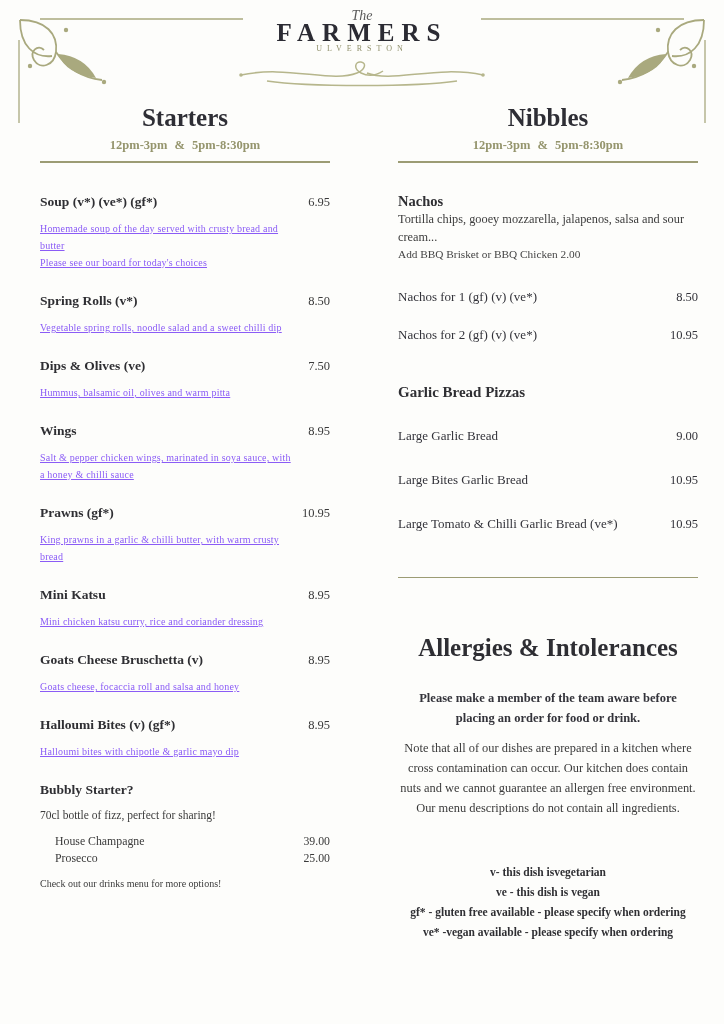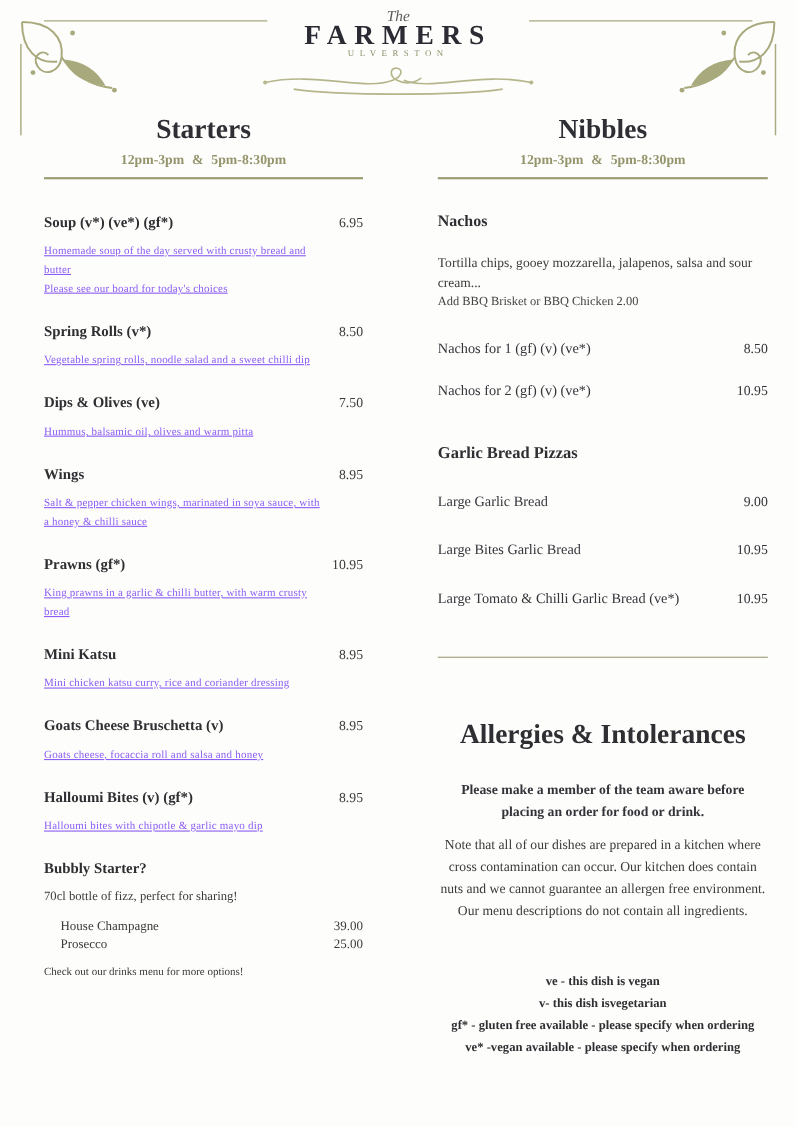--- a/index.html
+++ b/index.html
@@ -38,21 +38,21 @@
   .item-price { font-size:12.5px; color:#3a3a3a; }
   .item-desc { width:252px; font-size:10px; line-height:17px; color:#8b5cf6; letter-spacing:0.2px; margin-bottom:21px;text-decoration:underline; }
 
   .bubbly-desc { font-size:11.5px; line-height:16px; color:#3c3c3c; margin-bottom:10px; }
   .drink-row { display:flex; justify-content:space-between; font-size:11.8px; line-height:16.5px; color:#3a3a3a;margin-left:15px; }
   .bubbly-note { font-size:10px; color:#3a3a3a; margin-top:12px; }
 
   
   .sub-title { font-weight:bold; font-size:14.5px; line-height:17px; color:#2f2f33; }
   .nachos-title { margin-top:30px; }
-  .nachos-desc { width:290px; font-size:12.3px; line-height:18px; color:#3c3c3c; margin-top:20px; }
+  .nachos-desc { width:290px; font-size:12.3px; line-height:18px; color:#3c3c3c; }
   .nachos-addon { font-size:11.3px; line-height:16px; color:#444; }
   .row-item { display:flex; justify-content:space-between; align-items:baseline; font-size:13px; line-height:17px; color:#33333a; }
   .row-item .price { font-size:12.5px; }
   .r1 { margin-top:26px; } .r2 { margin-top:20px; }
   .garlic-title { margin-top:40px; font-size:15px; }
   .g { margin-top:26px; }
   .divider { border:none; border-top:1.5px solid #9c9c74; margin-top:44px; }
 
   .allergies-title { margin-top:56px; font-size:25px; font-weight:bold; text-align:center; color:#2e2e33; }
   .allergies-notice { margin:26px auto 0; width:270px; font-size:12.5px; line-height:20px; font-weight:bold; text-align:center; color:#33333a; }
@@ -267,21 +267,21 @@
         <span class="price">10.95</span>
       </div>
 
       <hr class="divider">
 
       <div class="allergies-title">Allergies &amp; Intolerances</div>
       <div class="allergies-notice">Please make a member of the team aware before placing an order for food or drink.</div>
       <div class="allergies-details">Note that all of our dishes are prepared in a kitchen where cross contamination can occur. Our kitchen does contain nuts and we cannot guarantee an allergen free environment. Our menu descriptions do not contain all ingredients.</div>
 
       <div class="legend">
+        <div>v- this dish isvegetarian</div>
         <div>ve - this dish is vegan</div>
-        <div>v- this dish isvegetarian</div>
         <div>gf* - gluten free available - please specify when ordering</div>
         <div>ve* -vegan available - please specify when ordering</div>
       </div>
     </div>
 
   </div>
 </div>
 
 </body></html>

